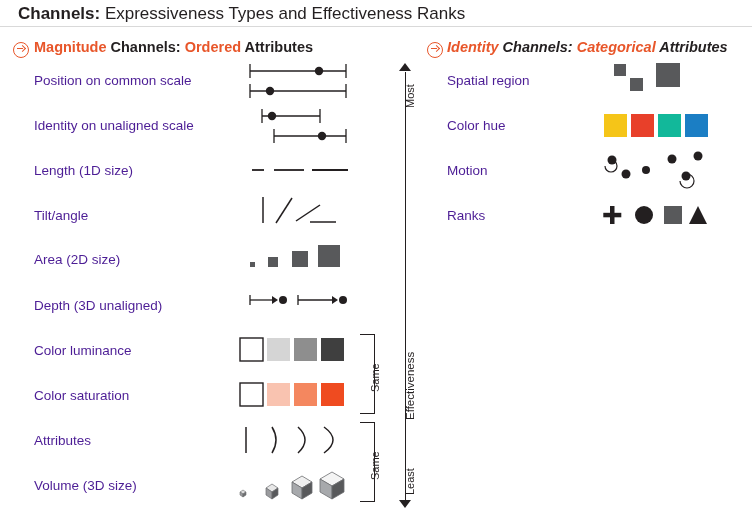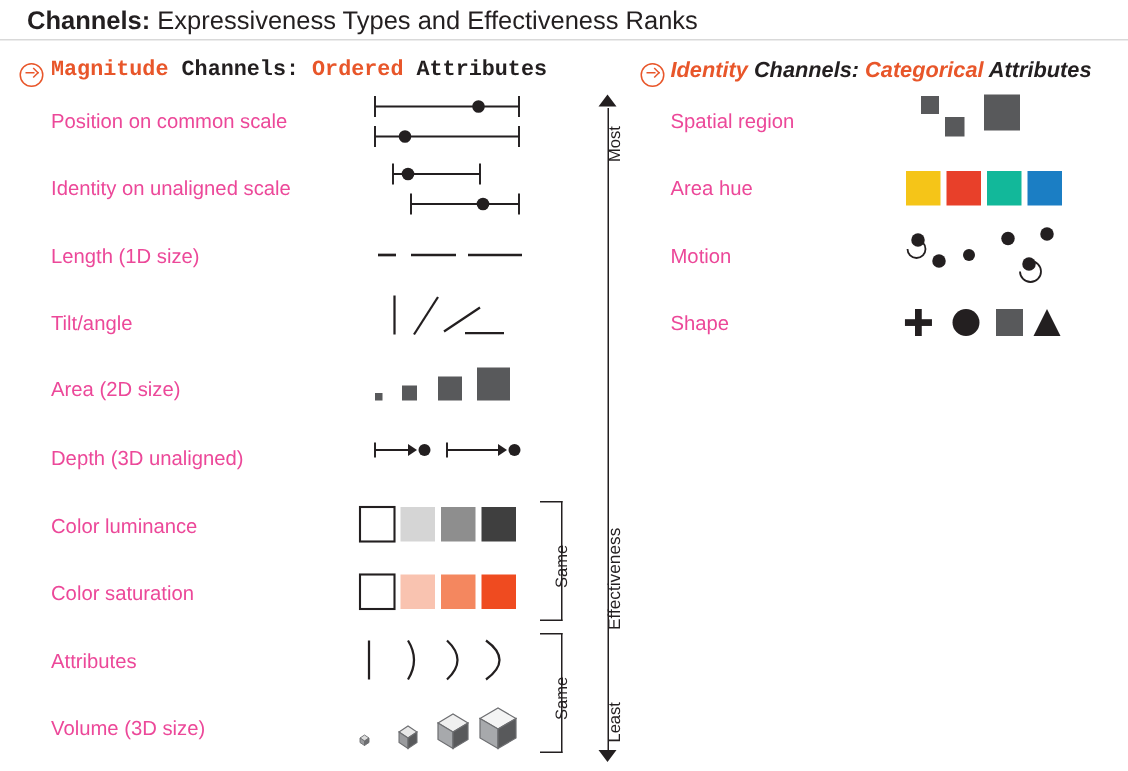--- a/index.html
+++ b/index.html
@@ -12,41 +12,41 @@
     position:absolute;left:18px;top:4px;font-size:17px;
   }
   .title b{font-weight:bold;}
   .hrule{
     position:absolute;left:0;top:26px;width:752px;height:1px;background:#d9d9d9;
   }
   
   .colhead{
     position:absolute;font-size:14.5px;font-weight:bold;white-space:nowrap;
   }
-  .colhead.left{left:34px;top:39px;font-family:Liberation Mono, monospace;}
+  .colhead.left{left:34px;top:39px;}
   .colhead.right{left:447px;top:39px;font-style:italic;}
   .orange{color:#e8562a;}
   .dark{color:#231f20;}
   .arrow-circ{
     position:absolute;width:14px;height:14px;border:1.4px solid #e8562a;border-radius:50%;
   }
   .arrow-circ::after{
     content:"";position:absolute;left:3px;top:5.2px;width:6px;height:0;
     border-top:1.4px solid #e8562a;
   }
   .arrow-circ::before{
     content:"";position:absolute;left:6.2px;top:3.3px;width:4px;height:4px;
     border-top:1.4px solid #e8562a;border-right:1.4px solid #e8562a;
     transform:rotate(45deg);
   }
   .arrow-circ.l{left:13px;top:42px;}
   .arrow-circ.r{left:427px;top:42px;}
 
   .row-label{
-    position:absolute;font-size:13.5px;color:#ec4899;white-space:nowrap;
+    position:absolute;font-size:13.5px;color:#4c1d95;white-space:nowrap;
   }
   .glyphs{position:absolute;}
 
   
   .axis-line{position:absolute;left:405px;top:72px;width:1px;height:428px;background:#231f20;}
   .axis-arrow{position:absolute;width:0;height:0;}
   .axis-arrow.up{left:399px;top:63px;border-left:6px solid transparent;border-right:6px solid transparent;border-bottom:8px solid #231f20;}
   .axis-arrow.down{left:399px;top:500px;border-left:6px solid transparent;border-right:6px solid transparent;border-top:8px solid #231f20;}
   .vtext{
     position:absolute;font-size:11px;white-space:nowrap;
@@ -221,23 +221,23 @@
 <div class="bracket-label" style="left:369px;top:480px">Same</div>
 
 <div class="axis-line"></div>
 <div class="axis-arrow up"></div>
 <div class="axis-arrow down"></div>
 <div class="vtext most">Most</div>
 <div class="vtext least">Least</div>
 <div class="vtext eff">Effectiveness</div>
 
 <div class="row-label" style="left:447px;top:73px">Spatial region</div>
-<div class="row-label" style="left:447px;top:118px">Area hue</div>
+<div class="row-label" style="left:447px;top:118px">Color hue</div>
 <div class="row-label" style="left:447px;top:163px">Motion</div>
-<div class="row-label" style="left:447px;top:208px">Shape</div>
+<div class="row-label" style="left:447px;top:208px">Ranks</div>
 
 <div class="glyphs" style="left:606px;top:60px">
   <svg width="90" height="34" viewBox="0 0 90 34">
     <rect x="8" y="4" width="12" height="12" fill="#58595b"></rect>
     <rect x="24" y="18" width="13" height="13" fill="#58595b"></rect>
     <rect x="50" y="3" width="24" height="24" fill="#58595b"></rect>
   </svg>
 </div>
 
 <div class="glyphs" style="left:603px;top:113px">

